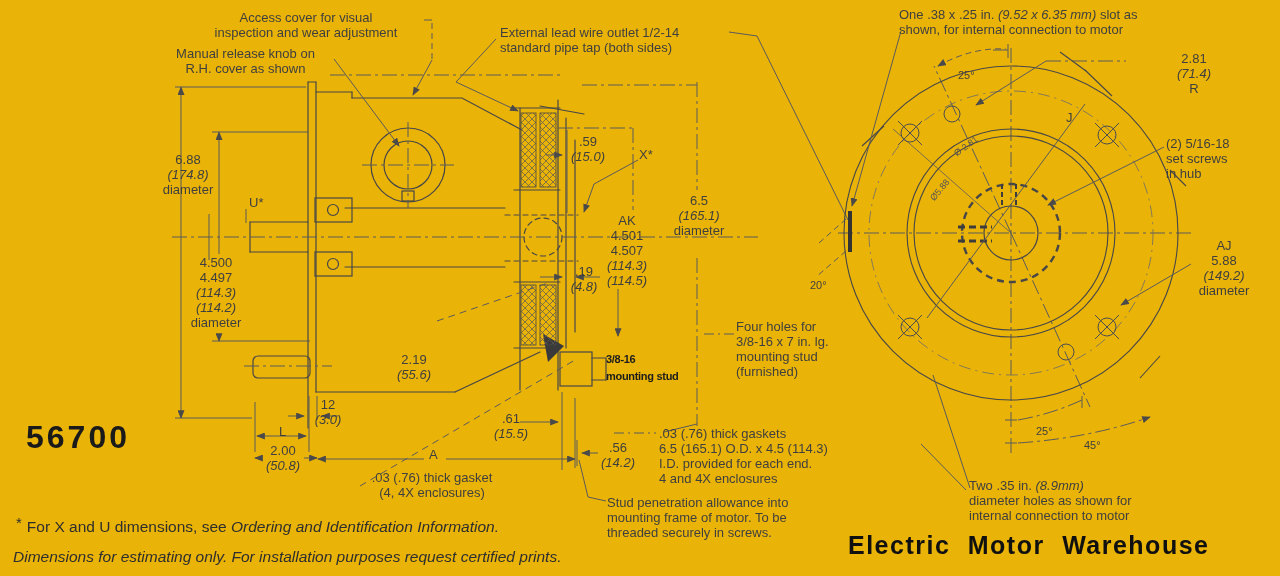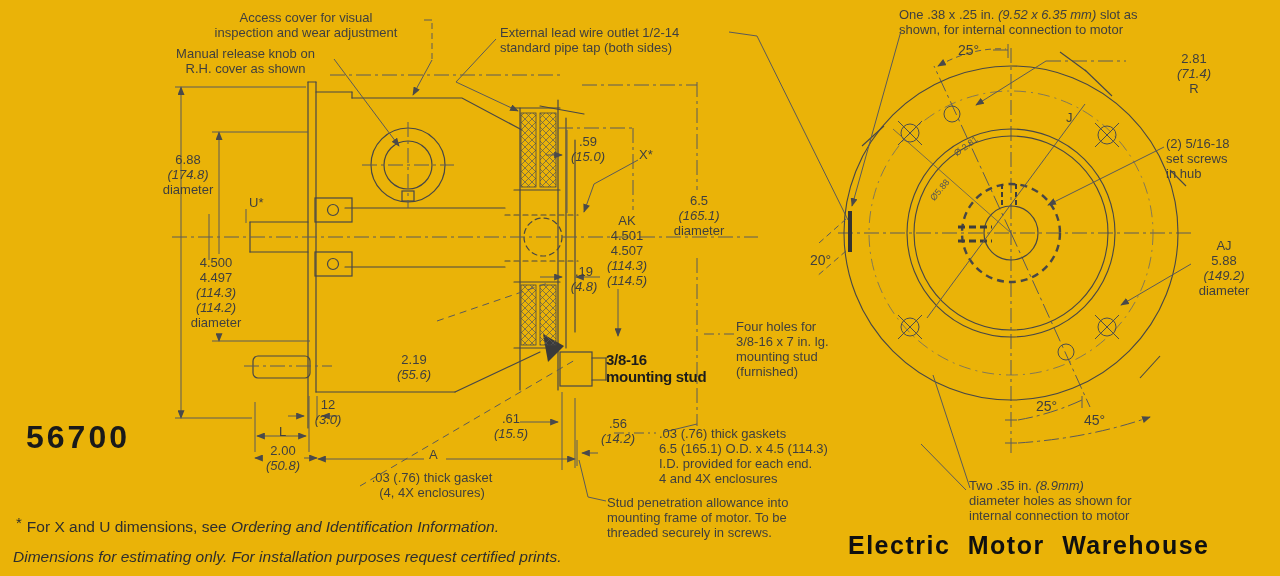--- a/index.html
+++ b/index.html
@@ -2,24 +2,24 @@
 <html><head>
 <meta charset="utf-8">
 <style>
   html,body{margin:0;padding:0;background:#e8e8e8;}
   #stage{position:relative;width:1280px;height:576px;background:#eab308;overflow:hidden;
          font-family:"Liberation Sans","DejaVu Sans",sans-serif;color:#3f3f3f;}
   #art{position:absolute;left:0;top:0;}
   .lbl{position:absolute;font-size:13px;line-height:15px;white-space:nowrap;}
   .ctr{text-align:center;}
   .it{font-style:italic;}
-  .deg{font-size:14px;}
+  .deg{font-size:11px;margin-top:25px;}
   .model{font-size:32px;font-weight:bold;color:#1a1a1a;letter-spacing:3px;}
   .brand{font-size:25px;font-weight:bold;color:#101010;letter-spacing:1.5px;word-spacing:9px;}
-  .boldnote{font-size:15px;line-height:17px;font-weight:bold;color:#1c1c1c;letter-spacing:-0.3px;}
+  .boldnote{font-size:11px;line-height:17px;font-weight:bold;color:#1c1c1c;letter-spacing:-0.3px;}
   .fnote{font-size:15.5px;color:#2e2e2e;}
   .fnote .star{font-size:15px;vertical-align:4px;padding-right:5px;}
   .rot{position:absolute;font-size:9px;color:#555;transform-origin:left top;}
 </style>
 </head>
 <body>
 
 <div id="stage">
 
 <svg id="art" width="1280" height="576" viewBox="0 0 1280 576">
@@ -267,21 +267,21 @@
   <div class="lbl" style="left:279px;top:424px;">L</div>
   <div class="lbl ctr" style="left:256px;top:443px;width:54px;">
     <div>2.00</div>
     <div class="it">(50.8)</div>
   </div>
   <div class="lbl" style="left:429px;top:447px;">A</div>
   <div class="lbl ctr" style="left:484px;top:411px;width:54px;">
     <div>.61</div>
     <div class="it">(15.5)</div>
   </div>
-  <div class="lbl ctr" style="left:590px;top:416px;width:56px;">
+  <div class="lbl ctr" style="left:590px;top:440px;width:56px;">
     <div>.56</div>
     <div class="it">(14.2)</div>
   </div>
   <div class="lbl ctr" style="left:352px;top:470px;width:160px;">
     <div>.03 (.76) thick gasket</div>
     <div>(4, 4X enclosures)</div>
   </div>
   <div class="lbl" style="left:659px;top:426px;">
     <div>.03 (.76) thick gaskets</div>
     <div>6.5 (165.1) O.D. x 4.5 (114.3)</div>

